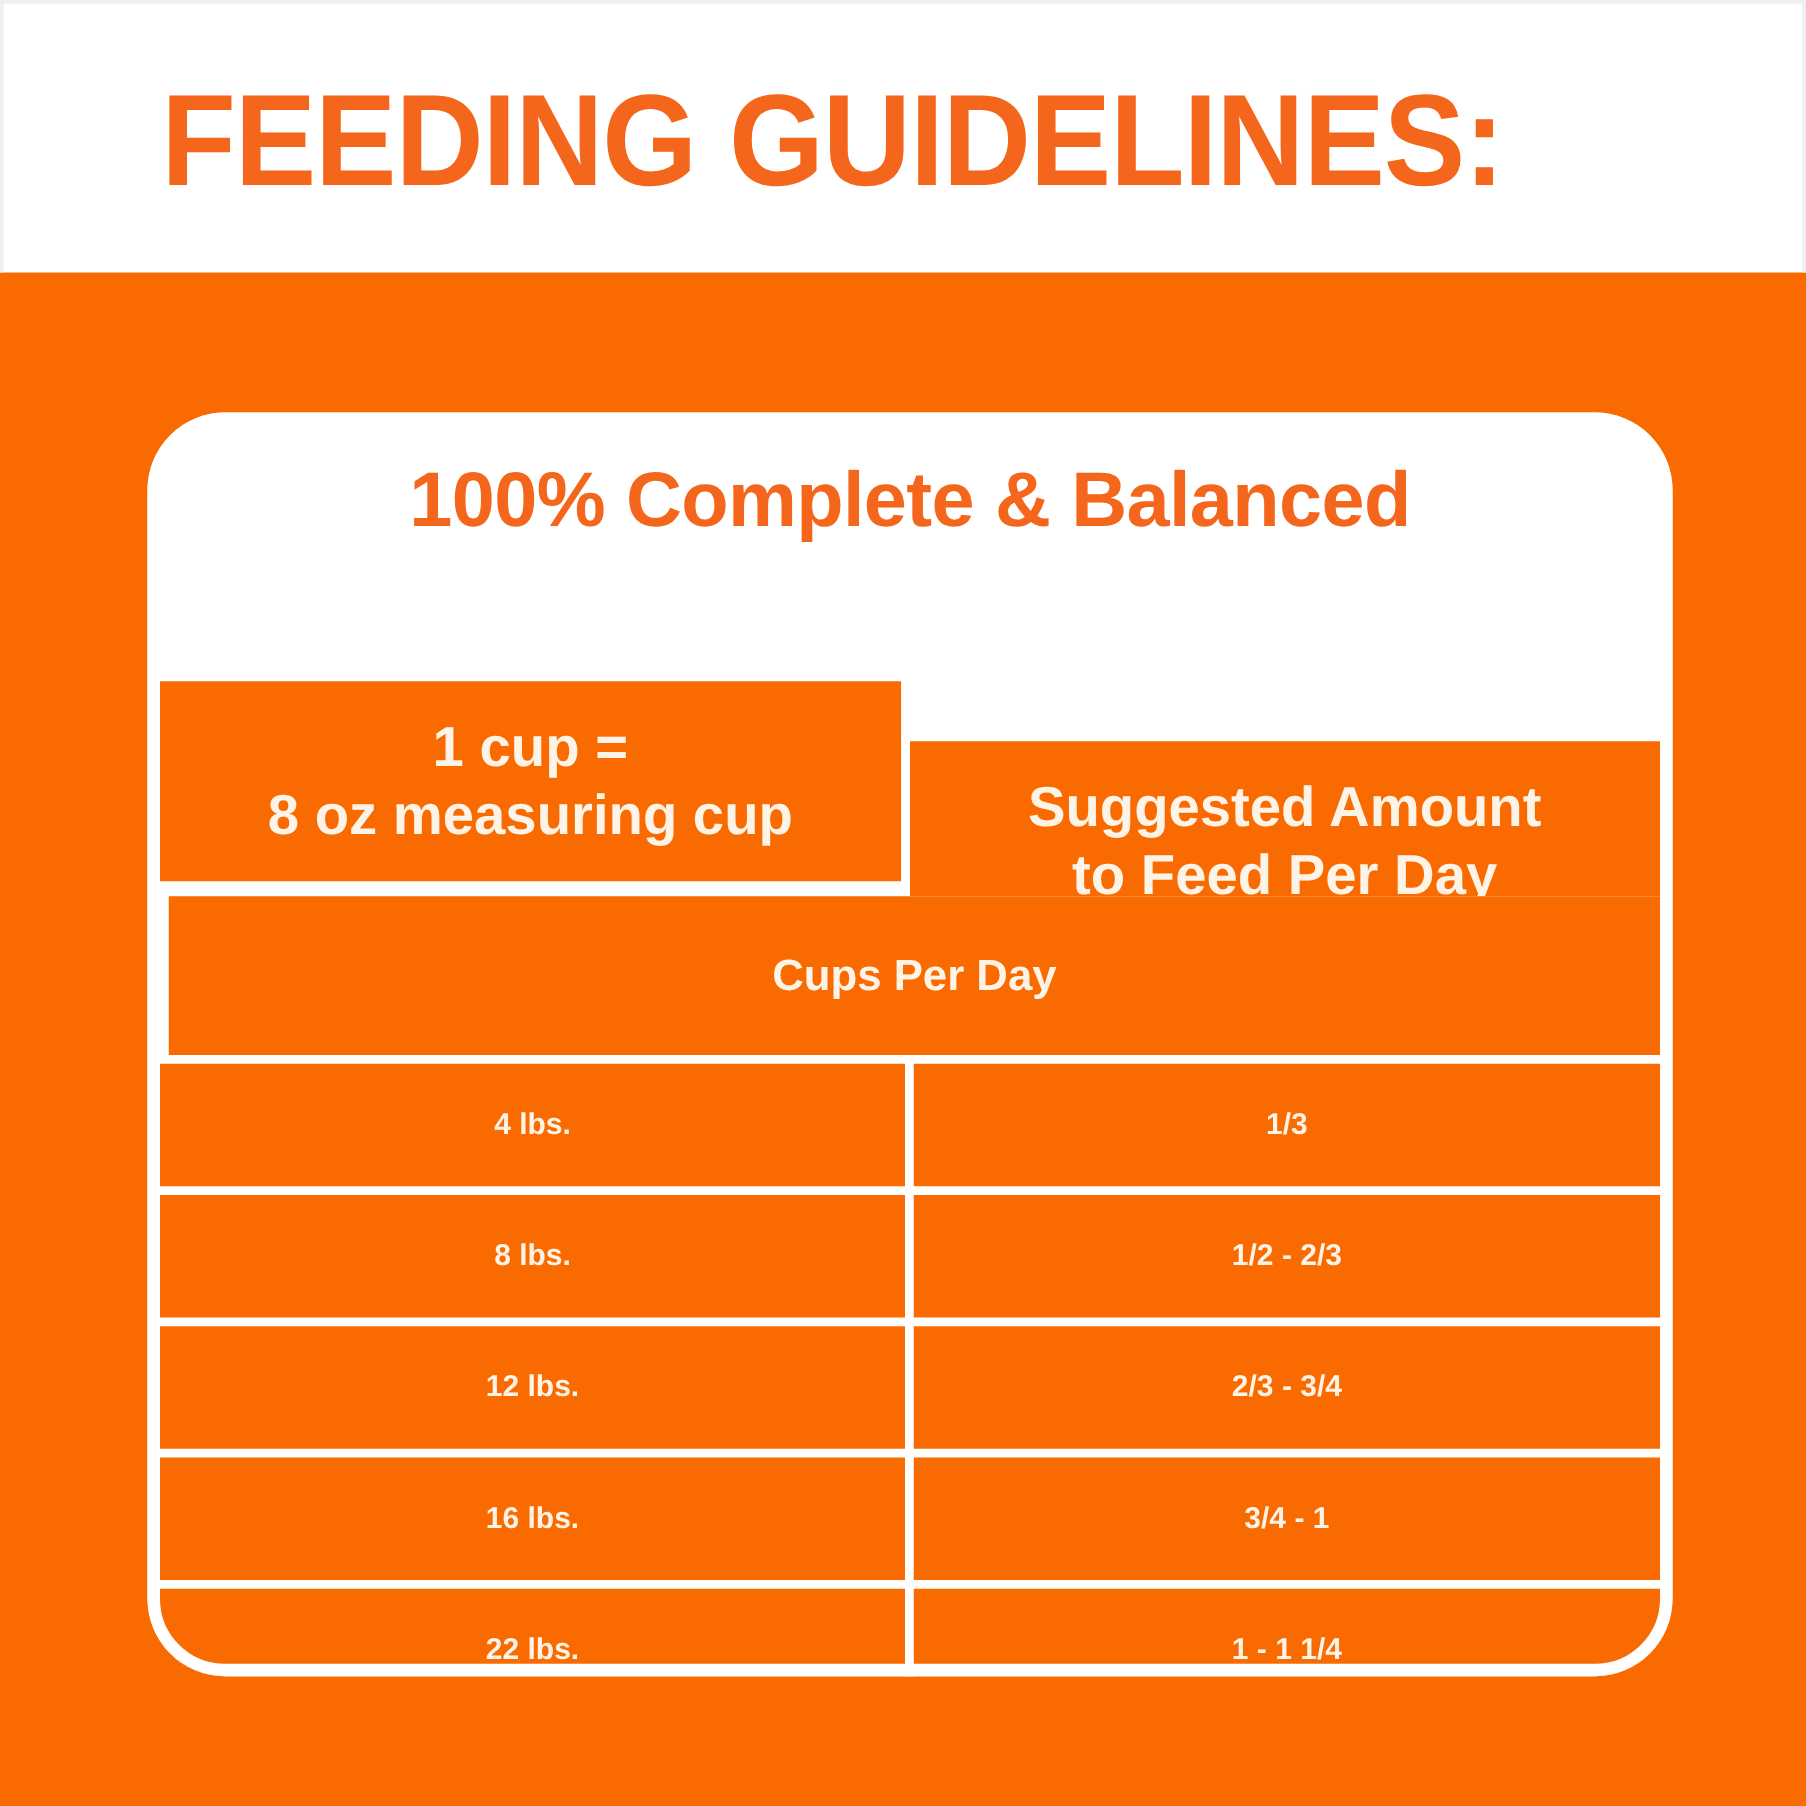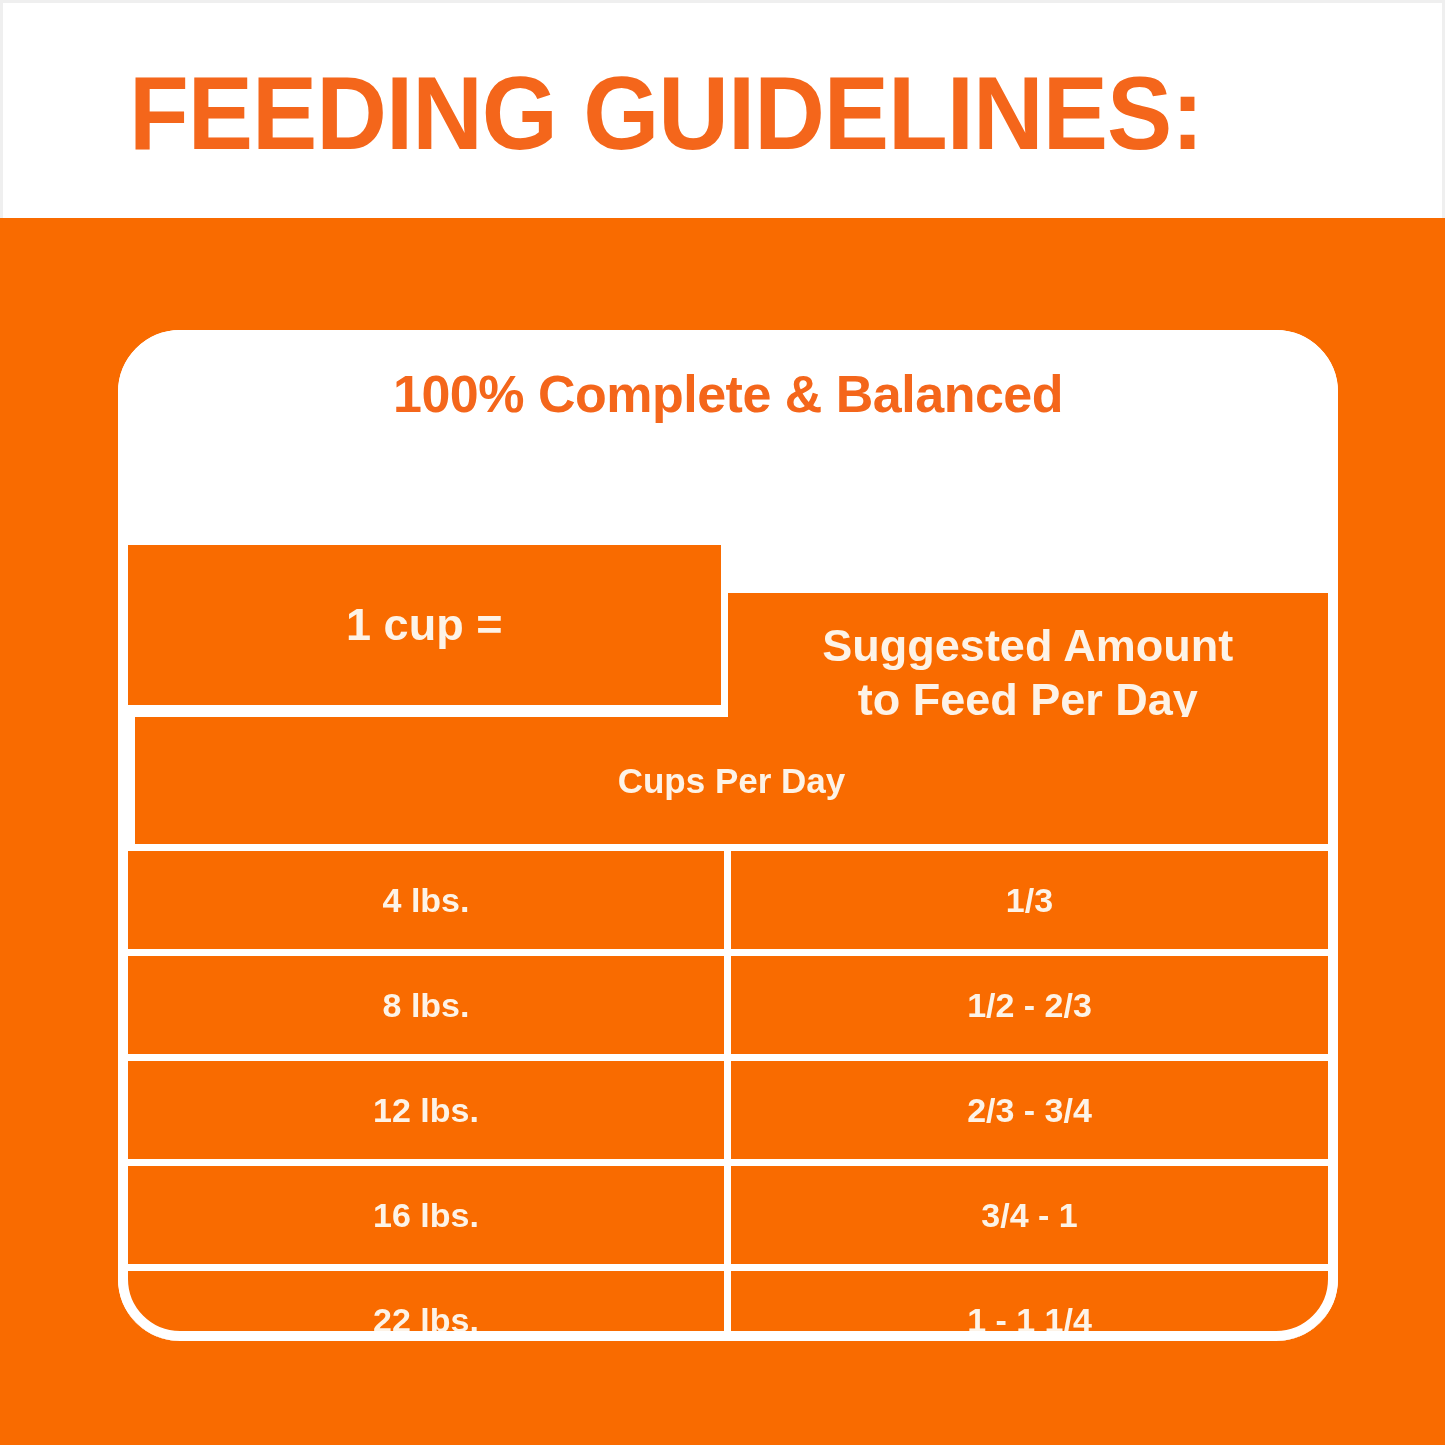--- a/index.html
+++ b/index.html
@@ -64,21 +64,21 @@
     overflow: hidden;
   }
 
   .card-heading {
     position: absolute;
     left: 0;
     top: 34px;
     width: 1220px;
     text-align: center;
     color: #F4661B;
-    font-size: 52px;
+    font-size: 62px;
     font-weight: 700;
     line-height: 1.18;
     letter-spacing: -0.5px;
   }
 
   .card-heading .line2 { display: block; }
 
   
   .table {
     position: absolute;
@@ -116,21 +116,21 @@
   .row-banner { height: 165px; }
   .row-banner .tcell { height: 160px; font-size: 45px; }
   .row-banner .cell-left  { width: 596px; }
   .row-banner .cell-right { width: 604px; margin-top: 48px; }
   .row-banner .sep { width: 0px; background: #FFFFFF; height: 160px; }
 
   .row-subhead { height: 127px; }
   .row-subhead .tcell { height: 127px; font-size: 35px; }
 
   .row-data { height: 98px; }
-  .row-data .tcell { height: 98px; font-size: 34px; }
+  .row-data .tcell { height: 98px; font-size: 24px; }
 
   .cell-left  { width: 596px; }
   .sep        { width: 7px; background: #FFFFFF; flex: 0 0 7px; }
   .cell-right { width: 597px; flex: 1 1 auto; }
 
   
   .card-outline {
     position: absolute;
     left: 118px;
     top: 330px;
@@ -155,20 +155,21 @@
     <div class="card-heading">
       <span>100% Complete &amp; Balanced</span>
     </div>
 
     <div class="table">
 
       <div class="trow row-banner">
         <div class="tcell cell-left">
           <div>
             <div>1 cup =</div>
+            <div>8 oz measuring cup</div>
           </div>
         </div>
         <div class="sep"></div>
         <div class="tcell cell-right">
           <div>
             <div>Suggested Amount</div>
             <div>to Feed Per Day</div>
           </div>
         </div>
       </div>

